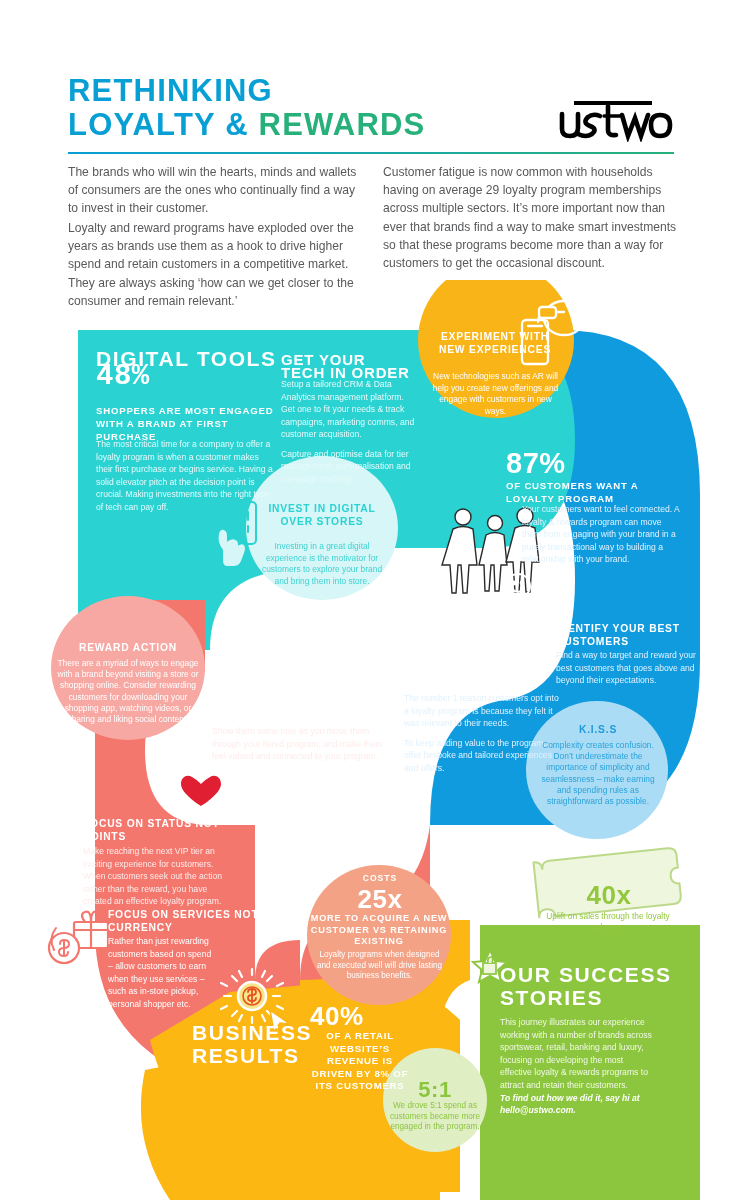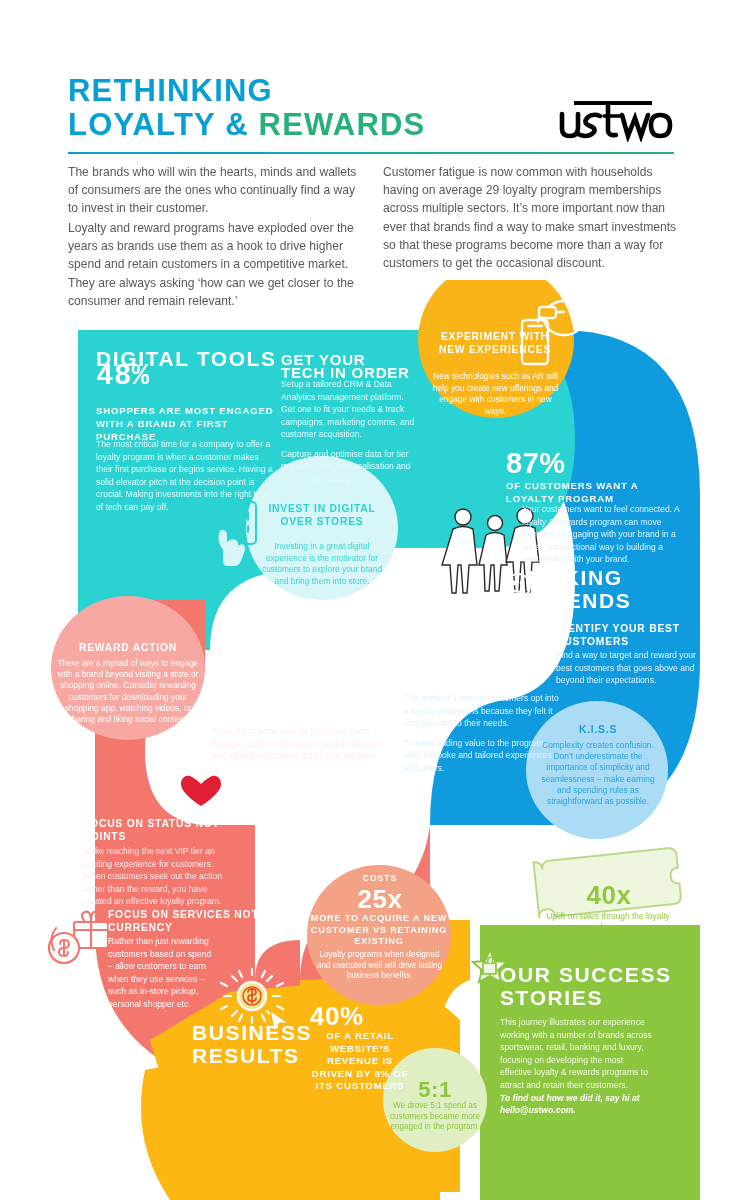--- a/index.html
+++ b/index.html
@@ -332,21 +332,20 @@
   <div class="blk sub-h" id="exp-h">EXPERIMENT WITH NEW EXPERIENCES</div>
   <div class="blk" id="exp-body">New technologies such as AR will help you create new offerings and engage with customers in new ways.</div>
 
   <div class="blk sub-h" id="inv-h">INVEST IN DIGITAL OVER STORES</div>
   <div class="blk" id="inv-body">Investing in a great digital experience is the motivator for customers to explore your brand and bring them into store.</div>
 
   <div class="blk bigpct" id="b87-pct">87%</div>
   <div class="blk sub-h" id="b87-sub">OF CUSTOMERS WANT A LOYALTY PROGRAM</div>
   <div class="blk body-t" id="b87-body">Your customers want to feel connected. A loyalty &amp; rewards program can move them from engaging with your brand in a purely transactional way to building a relationship with your brand.</div>
 
-  <div class="blk seg-title" id="mf-title">MAKING FRIENDS</div>
   <div class="blk sub-h" id="mf-sub">IDENTIFY YOUR BEST CUSTOMERS</div>
   <div class="blk body-t" id="mf-body">Find a way to target and reward your best customers that goes above and beyond their expectations.</div>
 
   <div class="blk sub-h" id="br-sub">BE RELEVANT</div>
   <div class="blk body-t" id="br-body">
     <p>The number 1 reason customers opt into a loyalty program is because they felt it was relevant to their needs.</p>
     <p>To keep adding value to the program, offer bespoke and tailored experiences and offers.</p>
   </div>
 
   <div class="blk sub-h" id="kiss-h">K.I.S.S</div>

